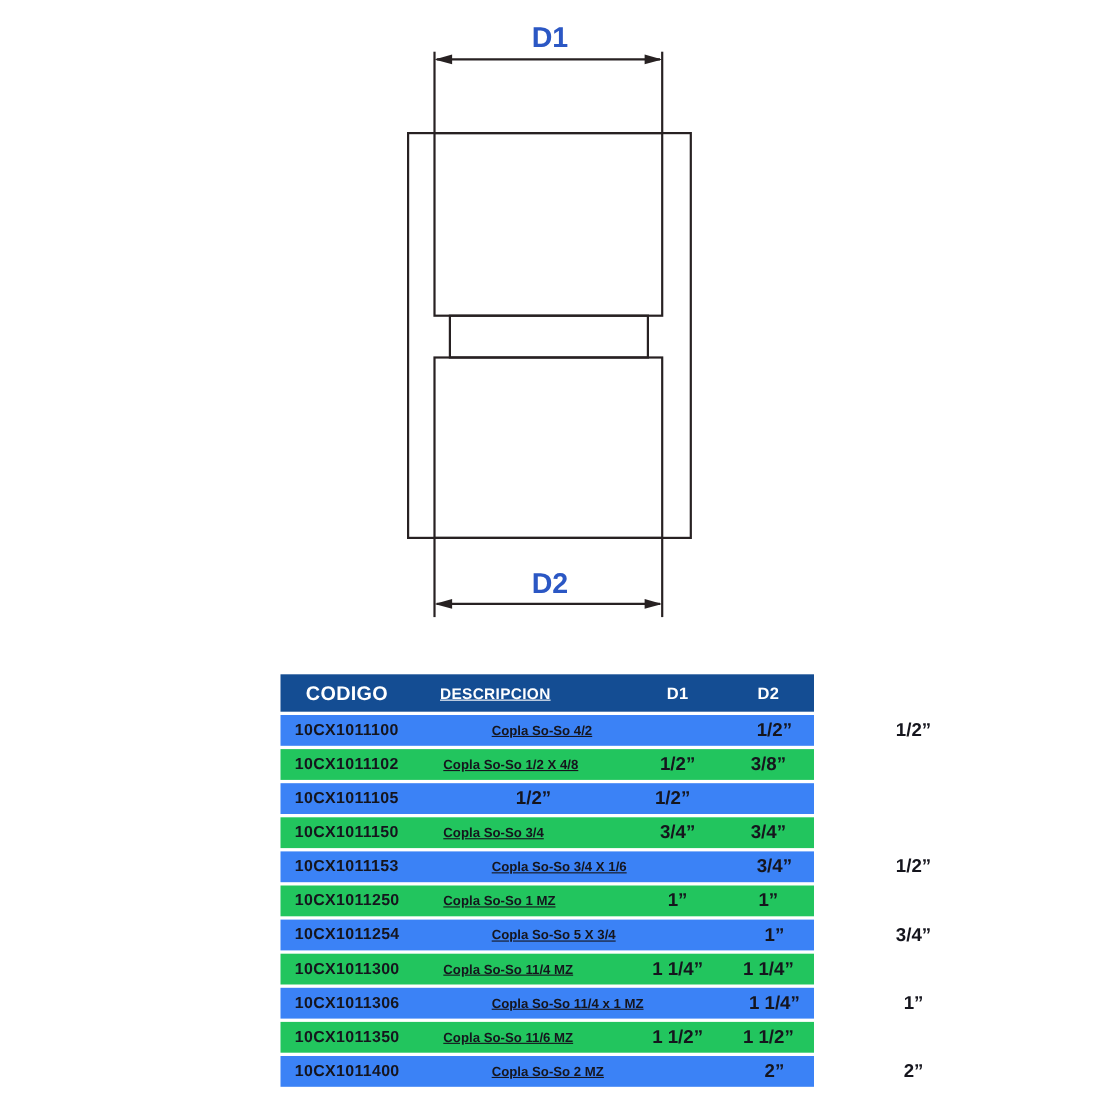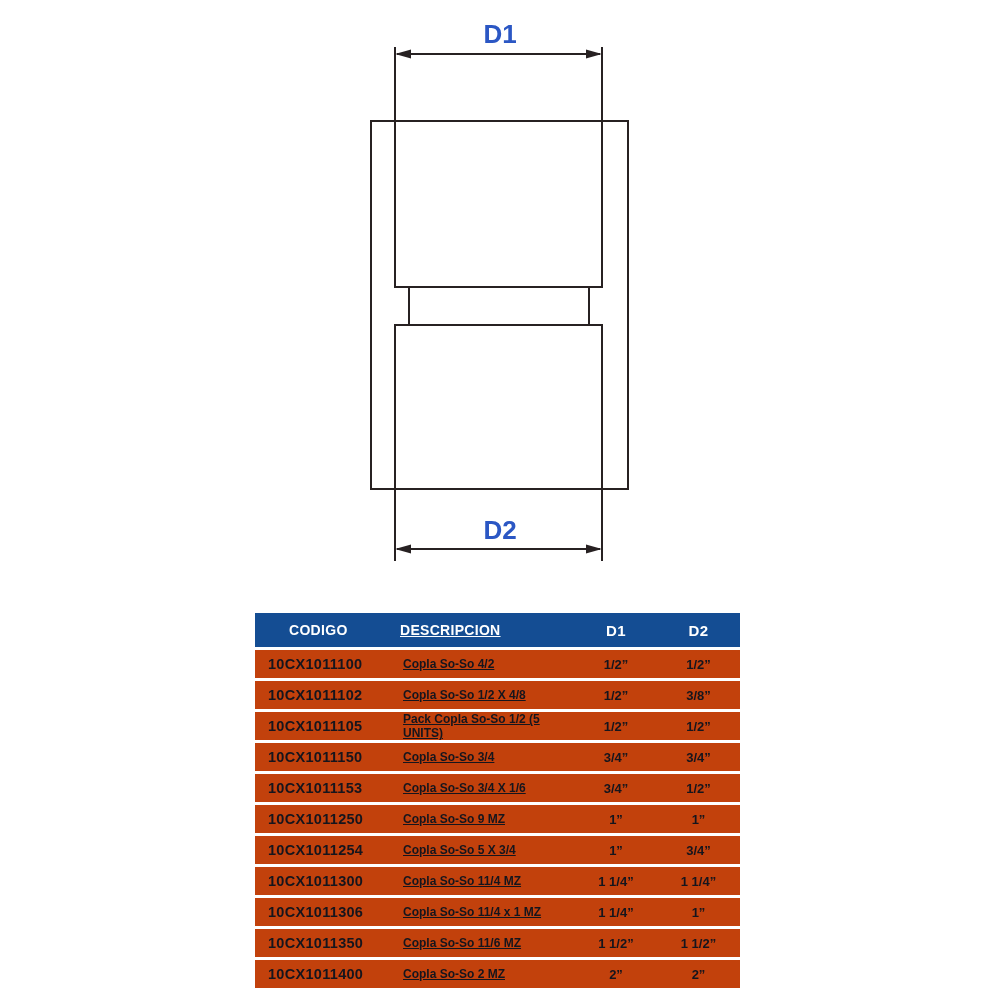--- a/index.html
+++ b/index.html
@@ -36,27 +36,27 @@
     height: 34px;
     display: flex; align-items: center;
     color: #ffffff; font-weight: bold; font-size: 14px;
     letter-spacing: 0.3px;
   }
   .trow {
     height: 28px; margin-top: 3px;
     display: flex; align-items: center;
     color: #15151d; font-weight: bold;
   }
-  .trow.light { background: #c2410c; }
-  .trow.dark  { background: #c2410c; }
+  .trow.light { background: #3b82f6; gap: 44px; }
+  .trow.dark  { background: #22c55e; }
   .col-codigo { flex: 0 0 145px; padding-left: 13px; font-size: 14.5px; letter-spacing: 0.3px; }
-  .thead .col-codigo { padding-left: 34px; font-size: 14px; }
+  .thead .col-codigo { padding-left: 23px; font-size: 18px; }
   .col-desc   { flex: 0 0 175px; padding-left: 3px; font-size: 12px; text-decoration: underline; }
   .thead .col-desc { padding-left: 0; font-size: 14px; }
-  .col-d1, .col-d2 { flex: 0 0 82px; text-align: center; font-size: 13px; }
+  .col-d1, .col-d2 { flex: 0 0 82px; text-align: center; font-size: 17px; }
   .col-d2 { flex: 0 0 83px; }
   .thead .col-d1, .thead .col-d2 { font-size: 15px; }
 </style>
 </head>
 <body>
 
 <svg class="drawing" viewBox="0 0 1000 600">
 
   <rect x="371" y="121" width="257" height="368"></rect>
   <rect x="395" y="121" width="207" height="166"></rect>
@@ -96,42 +96,41 @@
 
   <div class="trow dark">
     <span class="col-codigo">10CX1011102</span>
     <span class="col-desc">Copla So-So 1/2 X 4/8</span>
     <span class="col-d1">1/2”</span>
     <span class="col-d2">3/8”</span>
   </div>
 
   <div class="trow light">
     <span class="col-codigo">10CX1011105</span>
-    <span class="col-desc">Pack Copla So-So 1/2 (5 UNITS)</span>
     <span class="col-d1">1/2”</span>
     <span class="col-d2">1/2”</span>
   </div>
 
   <div class="trow dark">
     <span class="col-codigo">10CX1011150</span>
     <span class="col-desc">Copla So-So 3/4</span>
     <span class="col-d1">3/4”</span>
     <span class="col-d2">3/4”</span>
   </div>
 
   <div class="trow light">
     <span class="col-codigo">10CX1011153</span>
     <span class="col-desc">Copla So-So 3/4 X 1/6</span>
     <span class="col-d1">3/4”</span>
     <span class="col-d2">1/2”</span>
   </div>
 
   <div class="trow dark">
     <span class="col-codigo">10CX1011250</span>
-    <span class="col-desc">Copla So-So 9 MZ</span>
+    <span class="col-desc">Copla So-So 1 MZ</span>
     <span class="col-d1">1”</span>
     <span class="col-d2">1”</span>
   </div>
 
   <div class="trow light">
     <span class="col-codigo">10CX1011254</span>
     <span class="col-desc">Copla So-So 5 X 3/4</span>
     <span class="col-d1">1”</span>
     <span class="col-d2">3/4”</span>
   </div>

